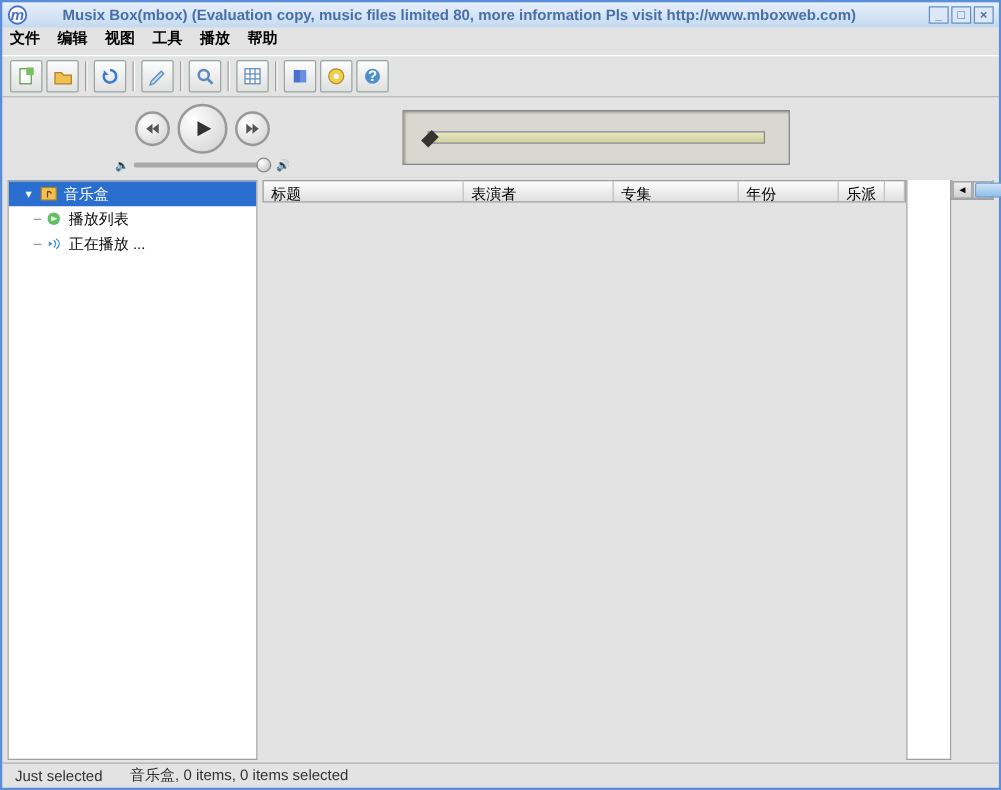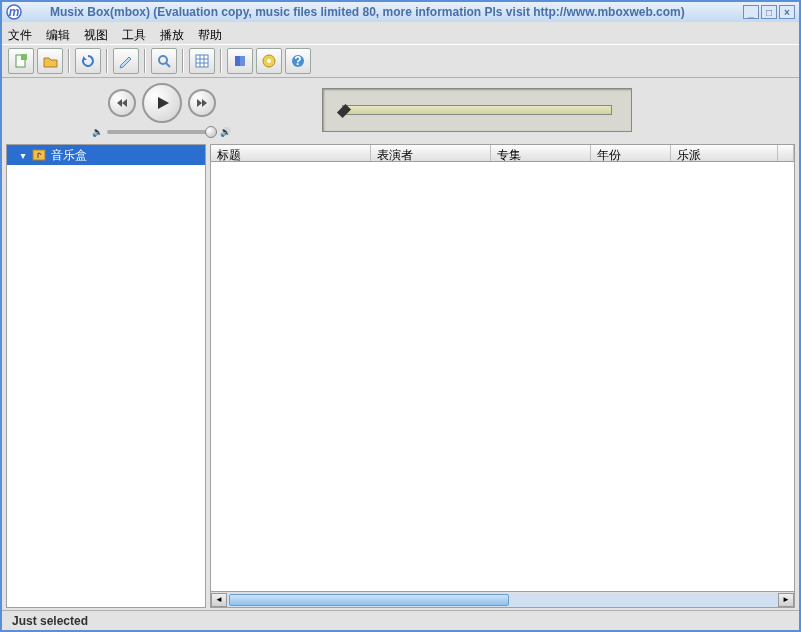--- a/index.html
+++ b/index.html
@@ -6,21 +6,21 @@
 body { background: #fff; width: 801px; height: 632px; overflow: hidden; }
 
 .window { width: 801px; height: 632px; background: #c4daf0; border: 2px solid #5a8fd8; display: flex; flex-direction: column; }
 
 .titlebar { height: 20px; background: linear-gradient(to bottom, #e8f0fb, #c4daf0); display: flex; align-items: center; padding: 0 4px; }
 .titlebar .app-icon { width: 16px; height: 16px; margin-right: 4px; display: flex; align-items: center; justify-content: center; }
 .titlebar .title { font-weight: bold; color: #4a6fa8; flex: 1; white-space: nowrap; overflow: hidden; padding-left: 24px; }
 .titlebar .controls { display: flex; gap: 2px; }
 .titlebar .controls span { width: 16px; height: 14px; border: 1px solid #6a8fc0; background: #dce8f5; display: flex; align-items: center; justify-content: center; cursor: pointer; font-weight: bold; font-size: 10px; color: #4a6fa8; }
 
-.menubar { height: 22px; background: #e3e3e3; display: flex; align-items: flex-end; padding: 0 6px; gap: 14px; }
+.menubar { height: 22px; background: #e3e3e3; display: flex; align-items: flex-start; padding: 0 6px; gap: 14px; font-weight: bold; }
 .menubar span { color: #000; cursor: pointer; }
 
 .toolbar { height: 34px; background: #e3e3e3; border-top: 1px solid #fff; border-bottom: 1px solid #b0b0b0; display: flex; align-items: center; padding: 0 6px; gap: 3px; }
 .tb-btn { width: 26px; height: 26px; border: 1px solid #9aa8a0; background: linear-gradient(to bottom, #fdfdfd, #e0e0e0); display: flex; align-items: center; justify-content: center; cursor: pointer; border-radius: 2px; }
 .tb-sep { width: 2px; height: 24px; border-left: 1px solid #a0a0a0; border-right: 1px solid #fff; margin: 0 2px; }
 
 .player-area { height: 64px; background: #e3e3e3; display: flex; align-items: center; }
 .play-controls { width: 200px; display: flex; flex-direction: column; align-items: center; justify-content: center; gap: 4px; margin-left: 60px; }
 .play-buttons { display: flex; align-items: center; gap: 6px; }
 .round-btn { border-radius: 50%; border: 2px solid #999; background: radial-gradient(circle at 30% 30%, #fff, #d0d0d0); display: flex; align-items: center; justify-content: center; cursor: pointer; }
@@ -37,31 +37,31 @@
 .main-content { flex: 1; display: flex; background: #e3e3e3; min-height: 0; }
 
 .tree-panel { width: 200px; background: #fff; border: 1px solid #a0a0a0; margin: 2px 2px 2px 4px; overflow: auto; }
 .tree-item { display: flex; align-items: center; height: 20px; padding-left: 8px; cursor: pointer; }
 .tree-item.selected { background: #2a6fd0; color: #fff; }
 .tree-toggle { width: 16px; display: flex; align-items: center; justify-content: center; color: #666; font-size: 10px; }
 .tree-item.selected .tree-toggle { color: #fff; }
 .tree-branch { width: 6px; height: 1px; background: #999; margin-right: 2px; }
 .tree-icon { width: 16px; height: 16px; margin-right: 4px; display: flex; align-items: center; justify-content: center; font-size: 11px; }
 
-.list-panel { flex: 1; display: flex; flex-direction: column; margin: 2px 4px 2px 2px; }
+.list-panel { flex: 1; display: flex; margin: 2px 4px 2px 2px; }
 .list-header { height: 18px; display: flex; background: linear-gradient(to bottom, #fdfdfd, #e0e0e0); border: 1px solid #a0a0a0; }
 .list-col { border-right: 1px solid #c0c0c0; padding: 2px 6px; overflow: hidden; white-space: nowrap; cursor: pointer; }
 .list-body { flex: 1; background: #fff; border: 1px solid #a0a0a0; border-top: none; overflow: auto; }
 
 .scroll-h { height: 16px; background: #e0e0e0; border: 1px solid #a0a0a0; border-top: none; display: flex; align-items: center; }
 .scroll-btn { width: 16px; height: 14px; background: linear-gradient(to bottom, #f0f0f0, #d0d0d0); border: 1px solid #999; display: flex; align-items: center; justify-content: center; font-size: 8px; cursor: pointer; }
 .scroll-track { flex: 1; height: 14px; background: #d0e0f0; position: relative; }
 .scroll-thumb { position: absolute; left: 2px; top: 1px; width: 280px; height: 12px; background: linear-gradient(to bottom, #cde4fa, #8fc0ea); border: 1px solid #6a9fd0; border-radius: 2px; }
 
-.statusbar { height: 20px; background: #e3e3e3; border-top: 1px solid #b0b0b0; display: flex; align-items: center; padding: 0 4px; gap: 10px; font-weight: bold; }
+.statusbar { height: 20px; background: #e3e3e3; border-top: 1px solid #b0b0b0; display: flex; align-items: center; padding: 0 4px; gap: 10px; }
 .status-seg { padding: 0 6px; color: #333; }
 
 svg { display: block; }
 </style>
 </head>
 <body>
 
 <div class="window">
 
   <div class="titlebar">
@@ -189,20 +189,40 @@
     <div class="tree-panel">
       <div class="tree-item selected">
         <span class="tree-toggle">▾</span>
         <span class="tree-icon">
             <svg width="14" height="14">
               <rect x="1" y="2" width="12" height="10" fill="#f0c050" stroke="#b08020"></rect>
               <path d="M6 5v5 M6 5q3 0 3 2" stroke="#704010" fill="none"></path>
             </svg>
           </span>
         <span>音乐盒</span>
+      </div>
+      <div class="tree-item" style="padding-left:20px">
+        <span class="tree-branch"></span>
+        <span class="tree-icon">
+            <svg width="14" height="14">
+              <circle cx="7" cy="7" r="5" fill="#60c060"></circle>
+              <path d="M5 5l5 2-5 2z" fill="#fff"></path>
+            </svg>
+          </span>
+        <span>播放列表</span>
+      </div>
+      <div class="tree-item" style="padding-left:20px">
+        <span class="tree-branch"></span>
+        <span class="tree-icon">
+            <svg width="14" height="14">
+              <path d="M3 5v4l3-2z" fill="#4a8fd0"></path>
+              <path d="M7 4q3 3 0 6 M9 3q5 4 0 8" stroke="#4a8fd0" fill="none"></path>
+            </svg>
+          </span>
+        <span>正在播放 ...</span>
       </div>
     </div>
 
     <div class="list-panel">
       <div class="list-header">
         <div class="list-col" style="width:160px">标题</div>
         <div class="list-col" style="width:120px">表演者</div>
         <div class="list-col" style="width:100px">专集</div>
         <div class="list-col" style="width:80px">年份</div>
         <div class="list-col" style="flex:1">乐派</div>
@@ -214,15 +234,16 @@
         <div class="scroll-track">
           <div class="scroll-thumb"></div>
         </div>
         <div class="scroll-btn">►</div>
       </div>
     </div>
   </div>
 
   <div class="statusbar">
     <span class="status-seg">Just selected</span>
+    <span class="status-seg">音乐盒, 0 items, 0 items selected</span>
   </div>
 
 </div>
 
 </body></html>

